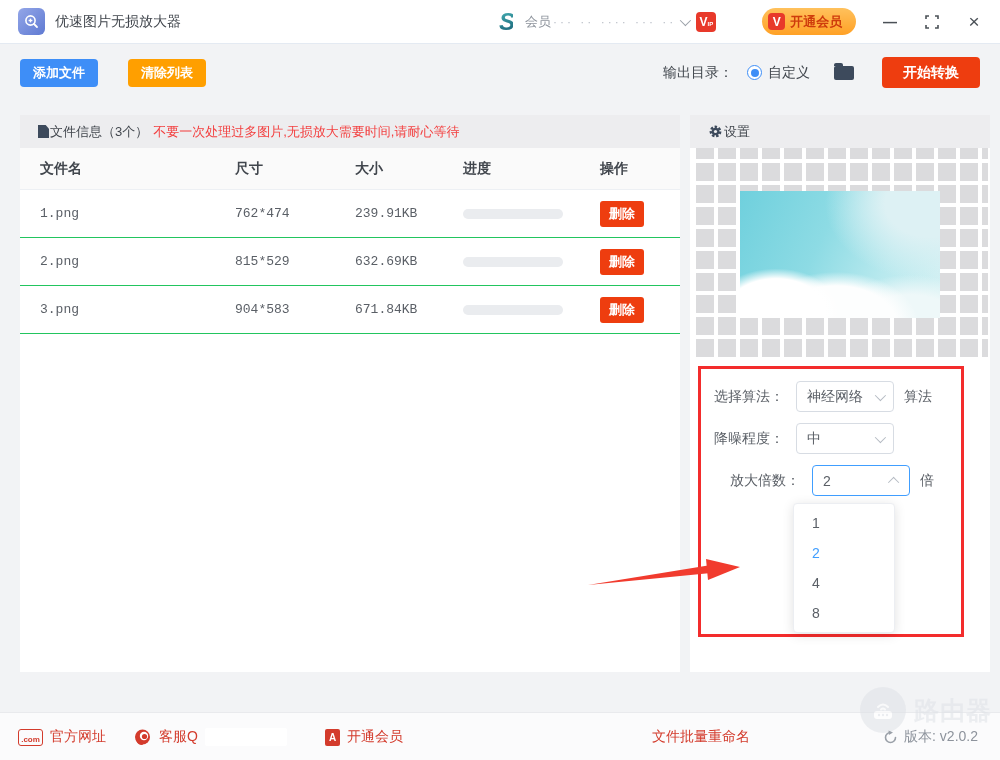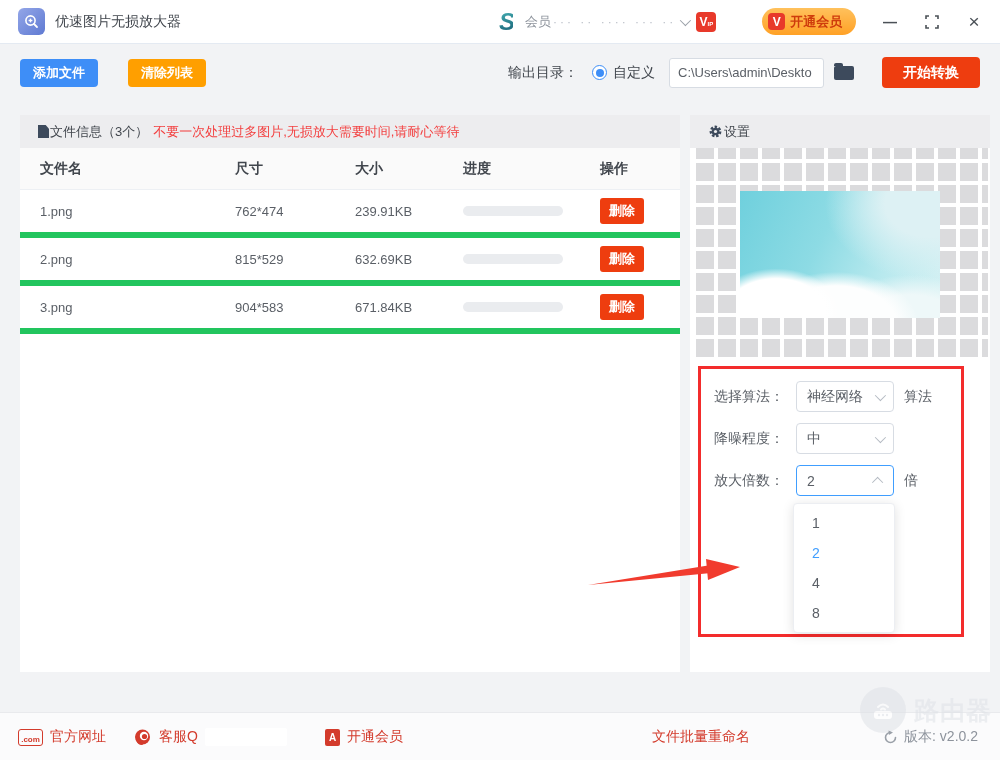--- a/index.html
+++ b/index.html
@@ -74,21 +74,21 @@
     padding:0 18px; font-size:13px; color:#41464d; gap:1px; }
   .docicon { width:11px; height:13px; background:#3d4a5c;
     clip-path:polygon(0 0,70% 0,100% 28%,100% 100%,0 100%); }
   .warn { color:#f34141; font-size:13px; margin-left:4px; }
   
   .thead,.trow { display:grid;
     grid-template-columns:195px 120px 108px 137px 1fr;
     align-items:center; padding:0 0 0 20px; }
   .thead { height:42px; background:#fafafa; border-bottom:1px solid #edf0f4;
     font-weight:bold; color:#41464d; font-size:14px; }
-  .trow { height:48px; border-bottom:6px solid #22c55e; color:#5a5f66; font-size:13px; }
+  .trow { height:48px; border-bottom:1px solid #22c55e; color:#5a5f66; font-size:13px;font-family:Liberation Mono, monospace; }
   .ptrack { width:100px; height:10px; background:#eaecef; border-radius:5px; }
   .btn-del { background:#ee3d0f; height:26px; padding:0 9px; font-size:13px;
     border-radius:3px; }
   
   .gear { width:15px; height:15px; color:#3d4a5c; }
   
   .checker { position:absolute; left:2px; top:33px; width:296px; height:213px;
     background-color:#dbdbdd;
     background-image:
       repeating-linear-gradient(0deg,#fff 0 4px,transparent 4px 22px),
@@ -189,21 +189,20 @@
 
 <div class="toolbar">
   <button class="btn btn-add">添加文件</button>
   <button class="btn btn-clear">清除列表</button>
   <div class="tb-right">
     <span class="out-label">输出目录：</span>
     <span class="radio">
         <i></i>
       </span>
     <span class="radio-label">自定义</span>
-    <input class="path-input" readonly="" value="C:\Users\admin\Deskto" style="">
     <span class="folder"></span>
     <button class="btn btn-start">开始转换</button>
   </div>
 </div>
 
 <div class="panel panel-left">
   <div class="panel-head">
     <span class="docicon"></span>
     <span>文件信息（3个）</span>
     <span class="warn">不要一次处理过多图片,无损放大需要时间,请耐心等待</span>
@@ -263,21 +262,21 @@
 </div>
 
 <div class="form-row" style="left:714px; top:423px;">
   <span class="form-label">降噪程度：</span>
   <div class="sel">
     <span>中</span>
     <span class="chev down"></span>
   </div>
 </div>
 
-<div class="form-row" style="left:714px; top:465px;">
+<div class="form-row" style="left:730px; top:465px;">
   <span class="form-label">放大倍数：</span>
   <div class="sel focused">
     <span>2</span>
     <span class="chev up"></span>
   </div>
   <span class="suffix">倍</span>
 </div>
 
 <div class="dropdown">
   <div class="dd-item">1</div>

